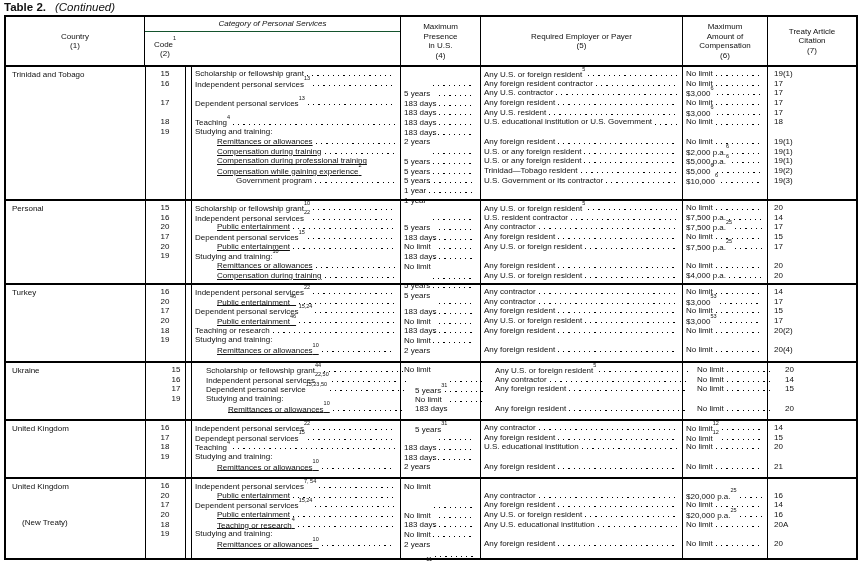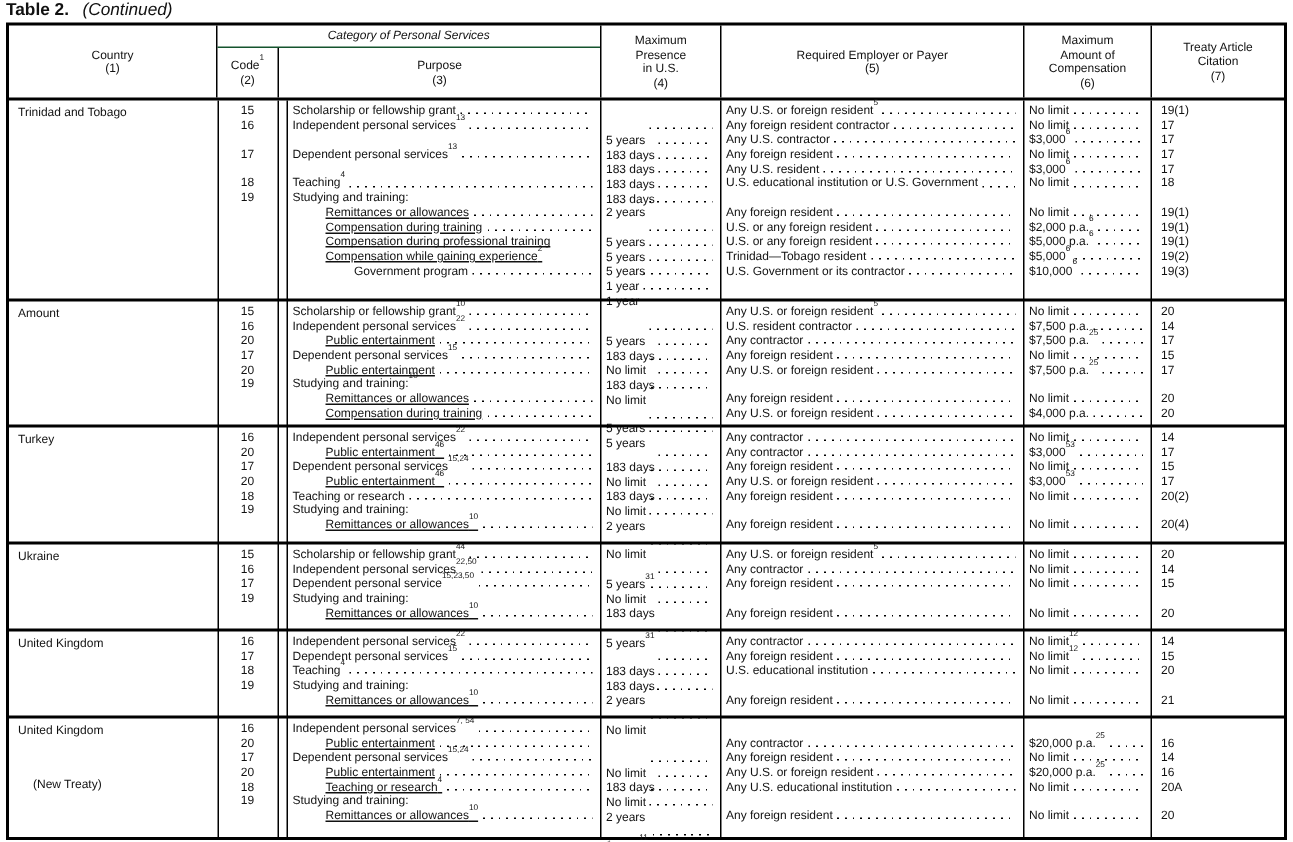--- a/index.html
+++ b/index.html
@@ -89,24 +89,20 @@
       <div class="hc h-country">
         <div>Country</div>
         <div>(1)</div>
       </div>
       <div class="hc h-group">
         <div>Category of Personal Services</div>
       </div>
       <div class="hc h-code">
         <div><span>Code</span><sup>1</sup></div>
         <div>(2)</div>
-      </div>
-      <div class="hc h-purpose">
-        <div>Purpose</div>
-        <div>(3)</div>
       </div>
       <div class="hc h-presence">
         <div>Maximum</div>
         <div>Presence</div>
         <div>in U.S.</div>
         <div>(4)</div>
       </div>
       <div class="hc h-payer">
         <div>Required Employer or Payer</div>
         <div>(5)</div>
@@ -310,21 +306,21 @@
             <span class="leader"></span>
           </div>
           <div class="cell col-amount">
             <span class="txt">$10,000<sup>6</sup></span>
             <span class="leader"></span>
           </div>
           <div class="col-citation">19(3)</div>
         </div>
         <div class="section" style="min-height: 84px;">
           <div class="country">
-            <div>Amount</div>
+            <div>Personal</div>
           </div>
           <div class="col-code">15</div>
           <div class="cell col-purpose">
             <span class="txt">Scholarship or fellowship grant<sup>10</sup></span>
             <span class="leader"></span>
           </div>
           <div class="cell col-presence">
             <span class="txt">5 years</span>
             <span class="leader"></span>
           </div>
@@ -557,21 +553,21 @@
           <div class="cell col-payer">
             <span class="txt">Any foreign resident</span>
             <span class="leader"></span>
           </div>
           <div class="cell col-amount">
             <span class="txt">No limit</span>
             <span class="leader"></span>
           </div>
           <div class="col-citation">20(4)</div>
         </div>
-        <div class="section" style="min-height: 58px;">
+        <div class="section" style="min-height: 58px; padding-left: 11px;">
           <div class="country">
             <div>Ukraine</div>
           </div>
           <div class="col-code">15</div>
           <div class="cell col-purpose">
             <span class="txt">Scholarship or fellowship grant<sup>44</sup></span>
             <span class="leader"></span>
           </div>
           <div class="cell col-presence">
             <span class="txt">5 years<sup>31</sup></span>

